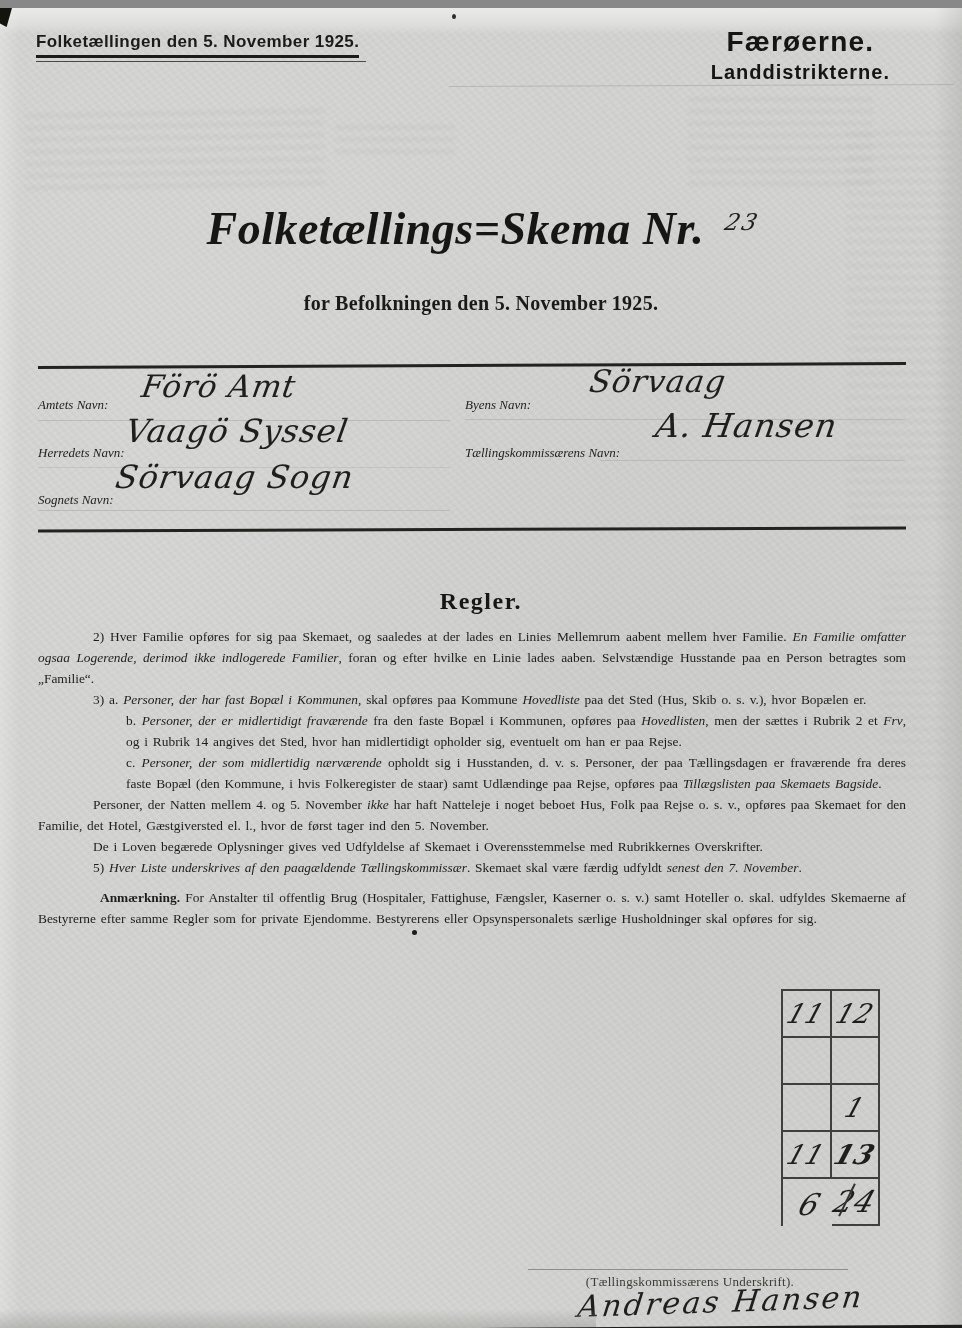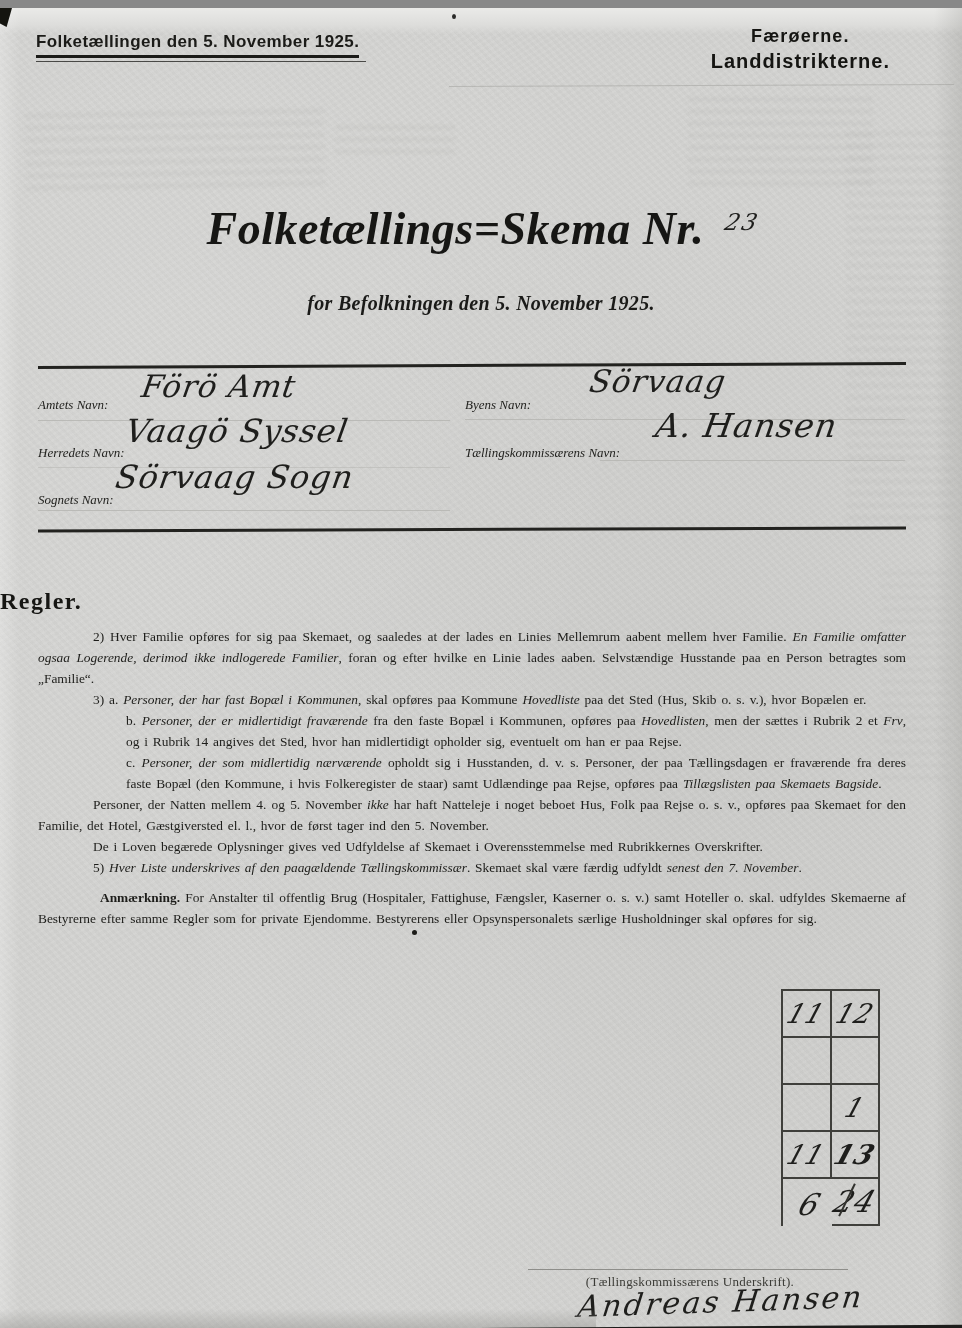--- a/index.html
+++ b/index.html
@@ -19,38 +19,38 @@
   .left-shade{position:absolute;left:0;top:0;width:20px;height:100%;background:linear-gradient(to right,rgba(255,255,255,.25),transparent);}
   .right-shade{position:absolute;right:0;top:0;width:28px;height:100%;background:linear-gradient(to left,rgba(130,130,126,.22),transparent);}
   .top-strip{position:absolute;top:0;left:0;right:0;height:26px;background:linear-gradient(#eaeae8,#dddddb 65%,rgba(221,221,219,0));}
   .corner-mark{position:absolute;top:0;left:0;width:12px;height:19px;background:#14140f;clip-path:polygon(0 0,100% 0,55% 100%,0 82%);}
   .top-dot{position:absolute;left:452px;top:6px;width:4px;height:5px;border-radius:50%;background:#28282а;background:#2a2a28;}
 
   .header-left{position:absolute;left:36px;top:24px;font-family:"Liberation Sans",sans-serif;font-weight:bold;font-size:17px;letter-spacing:.4px;color:#1b1b18;}
   .header-left .ul1{margin-top:3px;height:2.6px;background:#1b1b18;}
   .header-left .ul2{margin-top:3px;height:1.4px;background:#1b1b18;opacity:.75;width:102%;}
   .header-right{position:absolute;right:72px;top:18px;text-align:center;font-family:"Liberation Sans",sans-serif;font-weight:bold;color:#151512;}
-  .header-right .region{font-size:18px;letter-spacing:1.2px;}
+  .header-right .region{font-size:28px;letter-spacing:1.2px;}
   .header-right .subregion{font-size:20px;margin-top:3px;letter-spacing:1px;}
   .header-right-rule{position:absolute;right:8px;top:77px;width:505px;height:1.4px;background:#9d9d99;opacity:.5;transform:rotate(-.2deg);}
 
   .title-row{position:absolute;left:0;top:194px;width:100%;text-align:center;font-weight:bold;font-style:italic;font-size:46px;letter-spacing:.5px;color:#161614;white-space:nowrap;}
   .title-number{display:inline-block;font-size:23px;color:#696964;margin-left:18px;transform:skewX(-14deg) translateY(-14px);font-weight:normal;letter-spacing:2px;}
-  .subtitle{position:absolute;left:0;top:284px;width:100%;text-align:center;font-weight:bold;font-style:italic;font-size:20px;color:#1a1a18;letter-spacing:.3px;}
+  .subtitle{position:absolute;left:0;top:284px;width:100%;text-align:center;font-weight:bold;font-size:20px;color:#1a1a18;letter-spacing:.3px;}
 
   .rule{position:absolute;left:38px;width:868px;height:2.6px;background:#22221f;}
   .rule-top{top:356px;transform:rotate(-.25deg);}
   .rule-bottom{top:520px;transform:rotate(-.2deg);}
 
   .f-label{position:absolute;font-style:italic;font-size:13px;color:#22221f;white-space:nowrap;}
   .hw{font-family:"DejaVu Serif",serif;font-style:italic;color:#1e1e1c;}
   .hw-entry{position:absolute;white-space:nowrap;transform:skewX(-9deg);letter-spacing:1px;}
   .f-line{position:absolute;height:1.2px;background:#b4b4b0;opacity:.8;}
 
-  .regler-heading{position:absolute;left:0;top:580px;width:100%;font-weight:bold;font-size:24px;letter-spacing:1.5px;color:#161613;}
+  .regler-heading{position:absolute;left:0;top:580px;width:100%;text-align:center;font-weight:bold;font-size:24px;letter-spacing:1.5px;color:#161613;}
   .rules-block{position:absolute;left:38px;top:618px;width:868px;font-size:13.4px;line-height:21px;text-align:justify;color:#1d1d1a;word-spacing:1.5px;}
   .para{text-indent:55px;}
   .para-sub{margin-left:88px;text-indent:0;}
   .remark{margin-top:9px;text-indent:62px;}
   .it{font-style:italic;}
   .bd{font-weight:bold;}
   .ink-dot{position:absolute;width:5px;height:5px;border-radius:50%;background:#1c1c19;}
 
   .tally{position:absolute;left:781px;top:981px;display:grid;grid-template-columns:49px 48px;grid-auto-rows:47px;border-top:2px solid #3f3f3b;border-left:2px solid #3f3f3b;width:97px;}
   .tcell{border-right:2px solid #3f3f3b;border-bottom:2px solid #3f3f3b;position:relative;display:flex;align-items:center;justify-content:center;}

